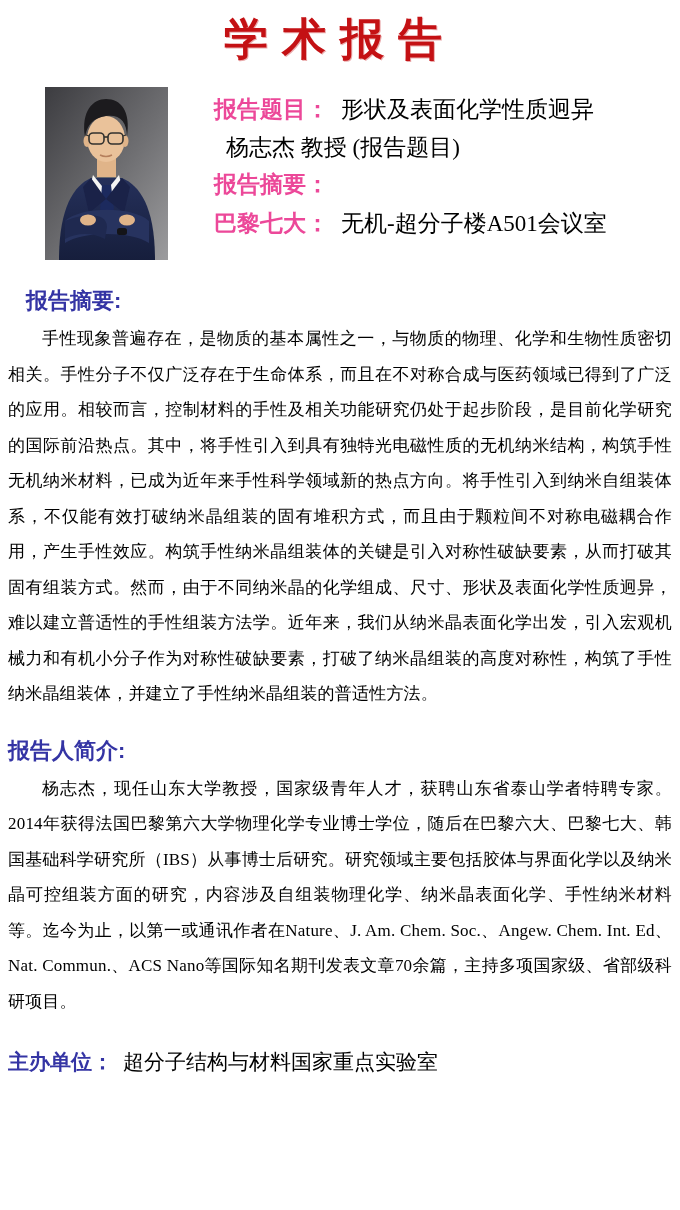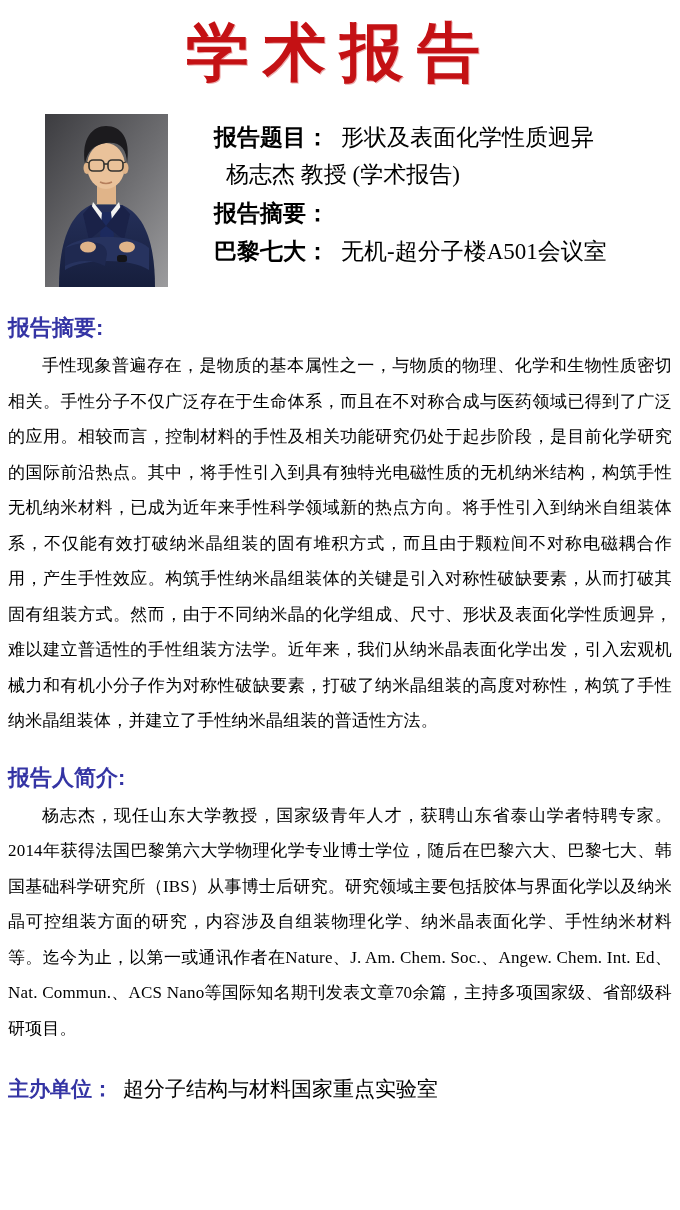--- a/index.html
+++ b/index.html
@@ -12,21 +12,21 @@
     color: #000000;
   }
   .page { padding: 0 8px; }
 
   
   .main-title {
     margin-top: 10px;
     text-align: center;
     font-family: "Liberation Serif", "DejaVu Serif", serif;
     font-weight: 900;
-    font-size: 63px;
+    font-size: 44px;
     letter-spacing: 14px;
     color: #c41114;
     text-shadow: 1px 1px 0 rgba(196,17,20,.35);
   }
 
   
   .header-row {
     display: flex;
     align-items: flex-start;
     margin-top: 18px;
@@ -44,39 +44,39 @@
     padding-top: 4px;
   }
   .info-line {
     display: flex;
     align-items: baseline;
     height: 38px;
     line-height: 38px;
     white-space: nowrap;
   }
   .info-label {
-    font-family: Liberation Sans, sans-serif;
+    font-family: Liberation Mono, monospace;
     font-weight: 700;
     font-size: 23px;
-    color: #000000;
+    color: #ec4899;
   }
   .info-value {
     margin-left: 12px;
     font-size: 23px;
     color: #000000;
   }
 
   
   .section-heading {
     font-family: "Liberation Sans", "DejaVu Sans", sans-serif;
     font-weight: 700;
     font-size: 22px;
     color: #3434a4;
   }
-  .abstract-heading { margin-top: 26px; }
+  .abstract-heading { margin-top: 26px; margin-left: 18px; }
   .bio-heading { margin-top: 24px; }
   .body-paragraph {
     margin-top: 5px;
     font-size: 17px;
     line-height: 35.5px;
     text-align: justify;
     text-indent: 2em;
     color: #000000;
     letter-spacing: 0.2px;
   }
@@ -161,21 +161,21 @@
         <rect x="72" y="141" width="10" height="7" rx="2.5" fill="#141418"></rect>
       </svg>
     </div>
 
     <div class="info-list">
       <div class="info-line">
         <span class="info-label">报告题目：</span>
         <span class="info-value">形状及表面化学性质迥异</span>
       </div>
       <div class="info-line">
-        <span class="info-value">杨志杰 教授 (学术报告)</span>
+        <span class="info-value">杨志杰 教授 (报告题目)</span>
       </div>
       <div class="info-line">
         <span class="info-label">报告摘要：</span>
       </div>
       <div class="info-line">
         <span class="info-label">巴黎七大：</span>
         <span class="info-value">无机-超分子楼A501会议室</span>
       </div>
     </div>
 

